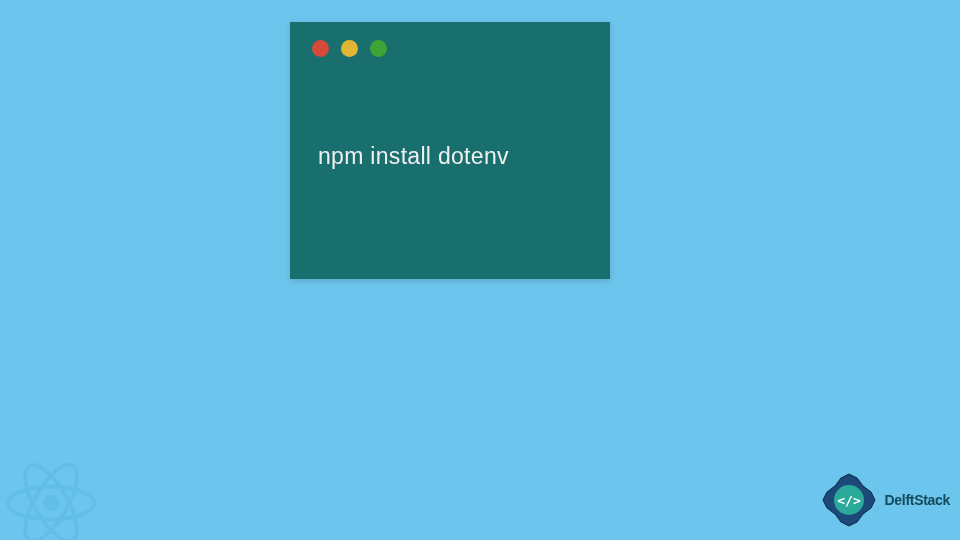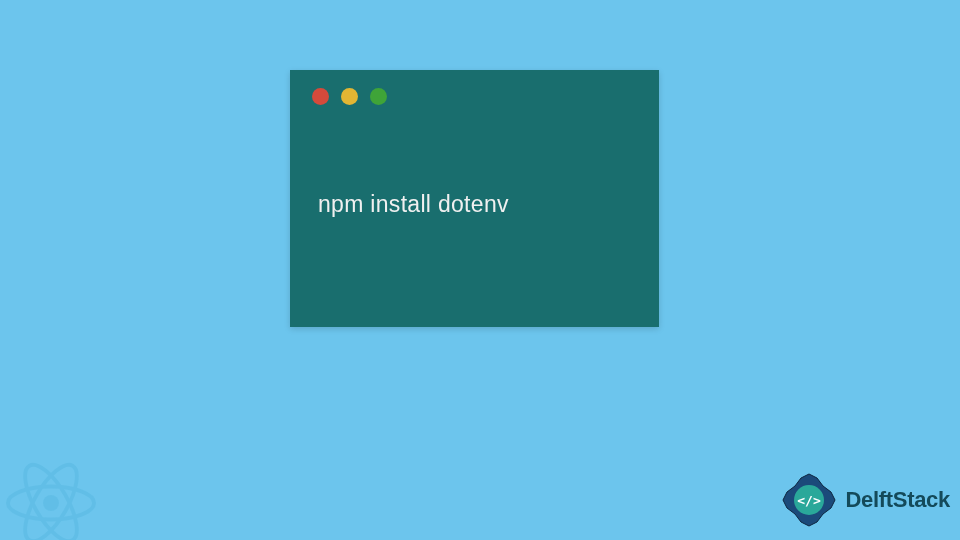--- a/index.html
+++ b/index.html
@@ -12,25 +12,24 @@
       height: 540px;
       background: #6cc5ed;
       position: relative;
       overflow: hidden;
       font-family: -apple-system, BlinkMacSystemFont, "Segoe UI", Arial, sans-serif;
     }
     .terminal-window {
       position: absolute;
       left: 290px;
       top: 22px;
-      width: 369px;
+      width: 320px;
       height: 257px;
       background: #196e6e;
       box-shadow: 0 2px 6px rgba(0,0,0,0.15);
-      margin-top: 48px;
     }
     .window-dots {
       display: flex;
       gap: 12px;
       padding: 18px 22px;
     }
     .dot {
       width: 17px;
       height: 17px;
       border-radius: 50%;
@@ -59,21 +58,21 @@
       bottom: 10px;
       display: flex;
       align-items: center;
       gap: 6px;
     }
     .delftstack-icon {
       width: 60px;
       height: 60px;
     }
     .delftstack-text {
-      font-size: 22px;
+      font-size: 14px;
       font-weight: 600;
       color: #144a5a;
       letter-spacing: -0.3px;
     }
   </style>
 </head>
 <body>
 
 <div class="terminal-window">
   <div class="window-dots">

